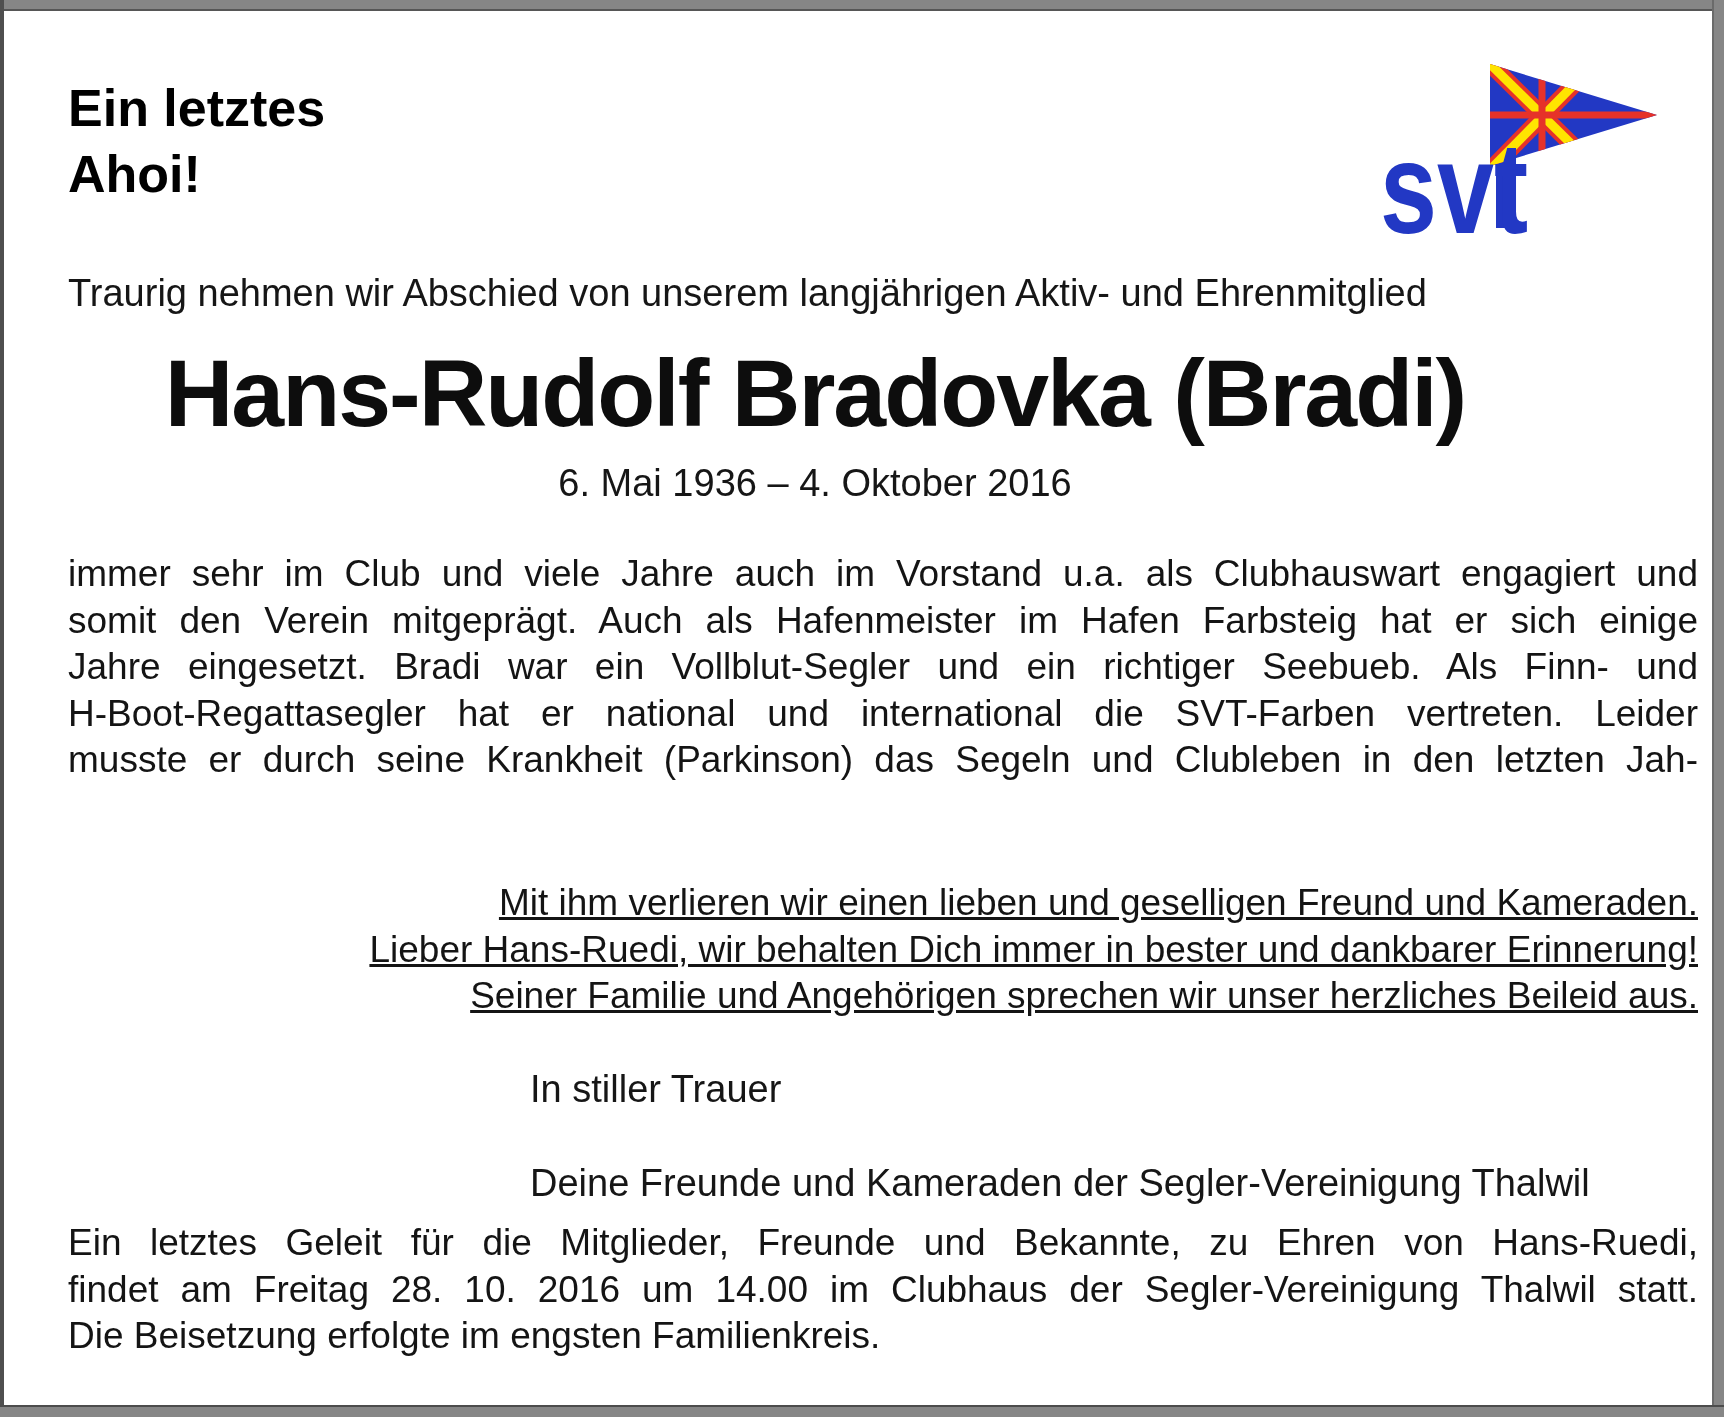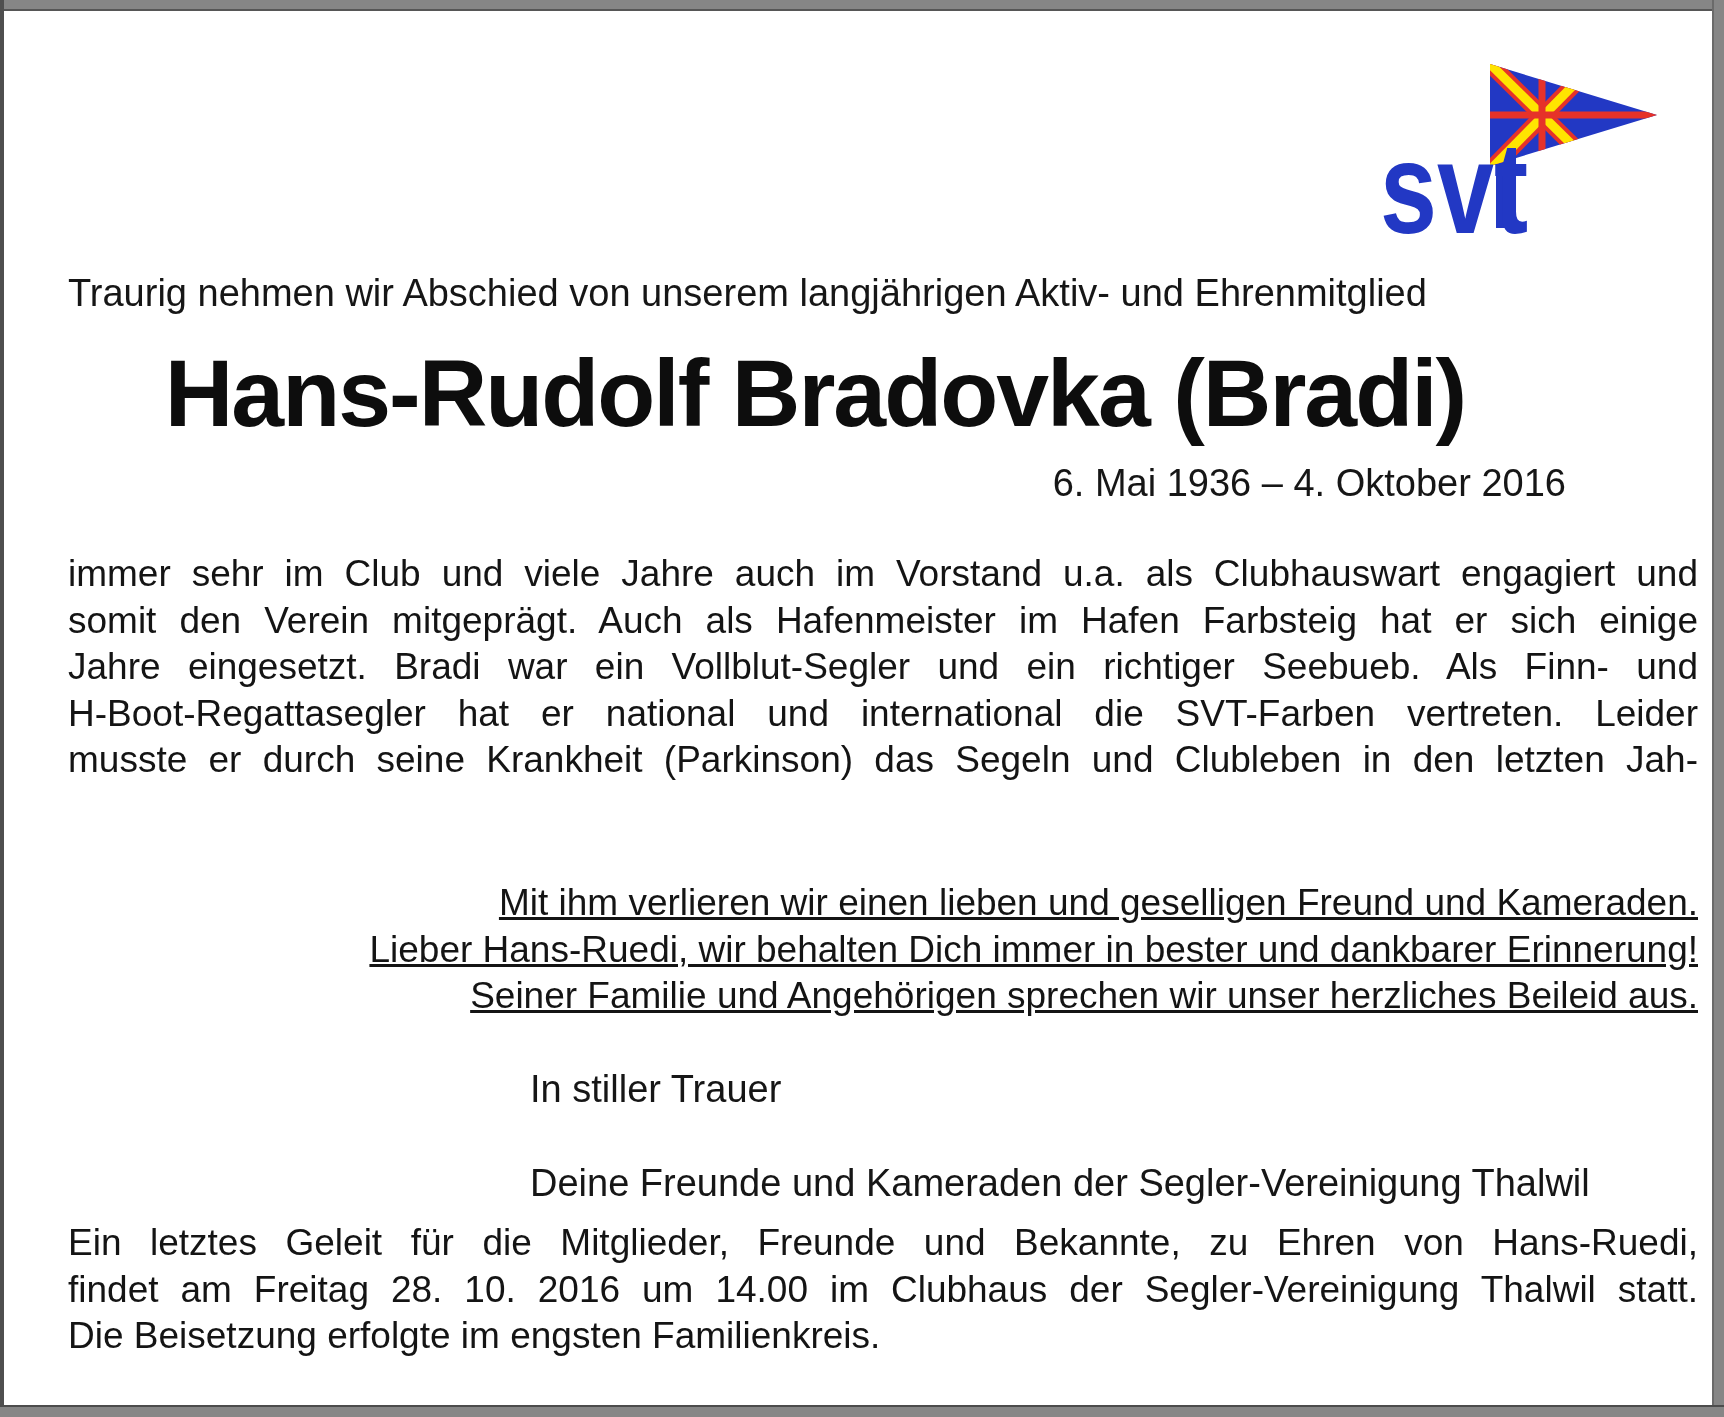--- a/index.html
+++ b/index.html
@@ -28,33 +28,35 @@
     font-size:38px;line-height:47px;color:#161616;
   }
   .center-block{left:64px;width:1502px;text-align:center;}
   .deceased{
     top:338px;
     font-size:95px;line-height:110px;font-weight:700;color:#0d0d0d;
     letter-spacing:-2px;white-space:nowrap;
   }
   .dates{
     top:460px;
-    font-size:38px;line-height:47px;color:#161616;text-align:right;
+    font-size:38px;line-height:47px;color:#161616;
   }
   .bodytext{font-size:37px;line-height:46.5px;color:#141414;}
   .para{left:68px;width:1630px;}
   .jline{text-align:justify;text-align-last:justify;}
   .jline.last{text-align-last:left;}
   .lline{text-align:right;text-decoration:underline;}
   .closing{left:530px;font-size:38px;line-height:47px;color:#161616;white-space:nowrap;}
 </style>
 </head>
 <body>
 
 <div class="abs heading">
+  <div>Ein letztes</div>
+  <div>Ahoi!</div>
 </div>
 
 <div class="abs logo-box">
   <svg width="292" height="192" viewBox="0 0 292 192">
     <defs>
       <clipPath id="flagclip">
         <path d="M112,14 L279,65 L112,116 Z"></path>
       </clipPath>
     </defs>
 

